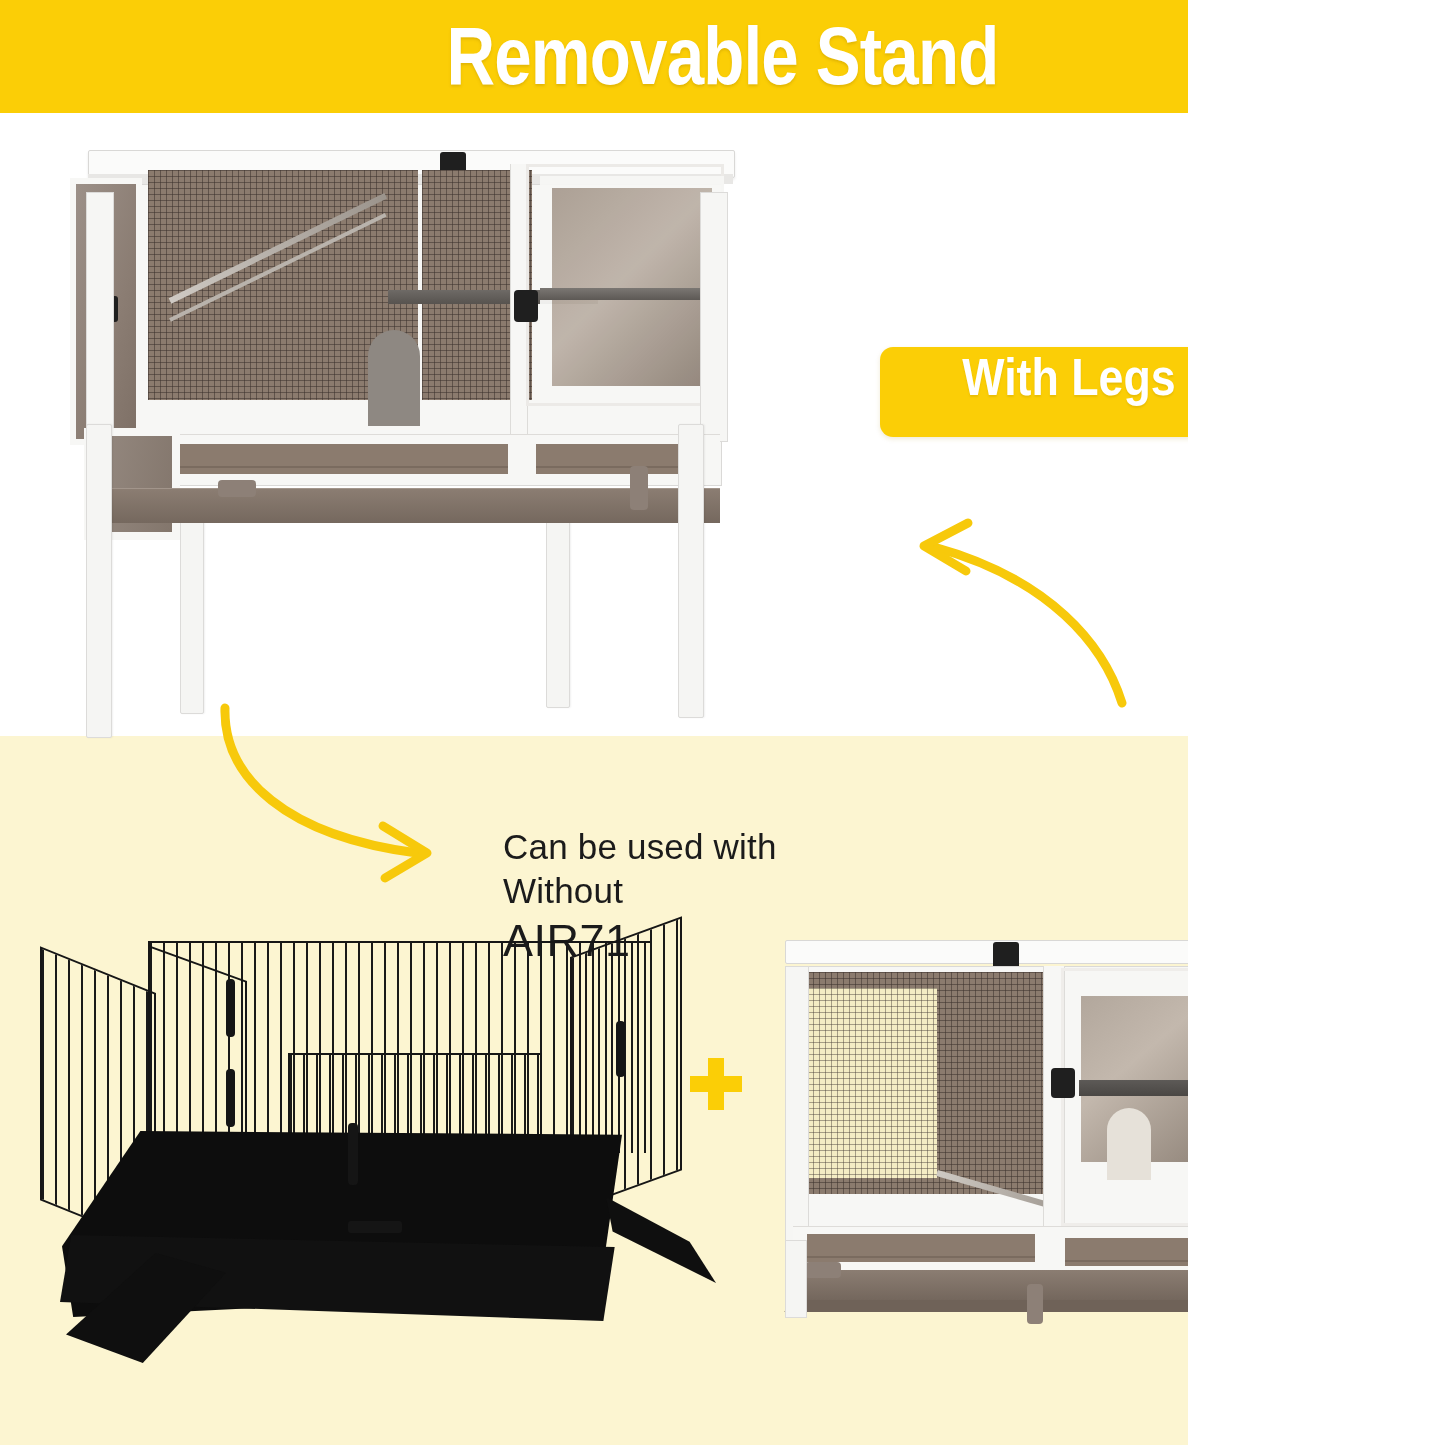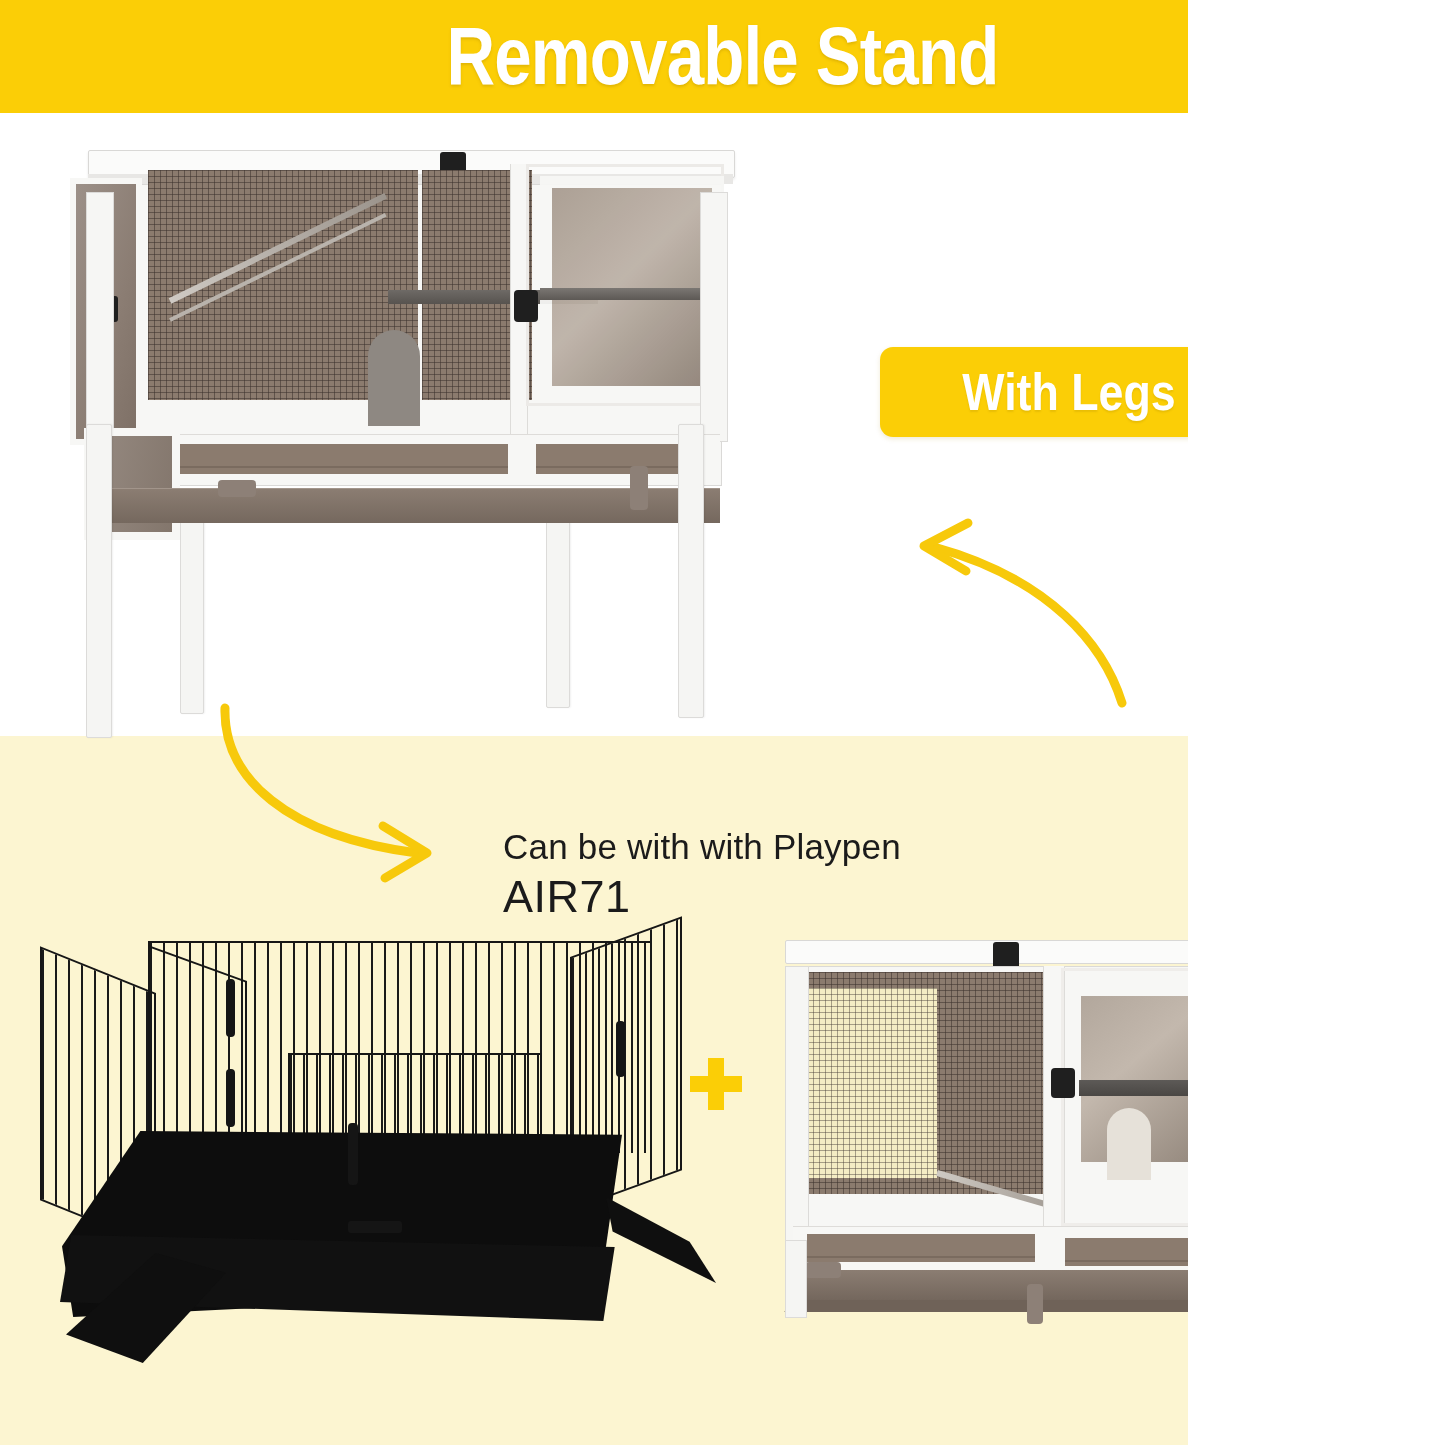--- a/index.html
+++ b/index.html
@@ -34,21 +34,21 @@
   .lower-bg{
     position:absolute;left:0;top:736px;width:1445px;height:709px;
     background:#FCF5D1;
   }
 
   
   .badge{
     position:absolute;
     background:#FBCE06;
     border-radius:13px;
-    display:flex;align-items:center;justify-content:center;
+    display:flex;align-items:flex-start;justify-content:center;
     box-shadow:0 2px 5px rgba(170,140,30,0.18);
   }
   .badge-text{
     color:#ffffff;font-weight:bold;font-size:52px;
     font-family:"Liberation Sans", sans-serif;
     transform:scaleX(0.86);
     white-space:nowrap;
     text-shadow:0 2px 2px rgba(170,130,0,0.22);
   }
   #badge-with-legs{left:880px;top:347px;width:378px;height:90px;}
@@ -439,21 +439,21 @@
     <path d="M232 198 C 214 140, 160 74, 44 42" stroke="#F7C90B" stroke-width="9" fill="none" stroke-linecap="round"></path>
     <path d="M78 18 L 34 41 L 76 66" stroke="#F7C90B" stroke-width="9" fill="none" stroke-linecap="round" stroke-linejoin="round"></path>
   </svg>
 
   <svg class="arrow-svg" id="arrow-lower" width="260" height="200" viewBox="0 0 260 200">
     <path d="M30 18 C 28 88, 92 146, 222 163" stroke="#F7C90B" stroke-width="9" fill="none" stroke-linecap="round"></path>
     <path d="M188 136 L 232 163 L 190 188" stroke="#F7C90B" stroke-width="9" fill="none" stroke-linecap="round" stroke-linejoin="round"></path>
   </svg>
 
   <div class="caption">
-    <div class="caption-line1">Can be with with Playpen</div>
+    <div class="caption-line1">Can be used with Without</div>
     <div class="caption-line2">AIR71</div>
   </div>
 
 
   <div id="playpen">
     <div class="pen-panel pen-bars back-panel"></div>
     <div class="pen-panel pen-bars left-panel"></div>
     <div class="pen-panel pen-bars left-panel2"></div>
     <div class="pen-panel pen-bars right-panel"></div>
     <div class="pen-panel pen-bars inner-panel"></div>

